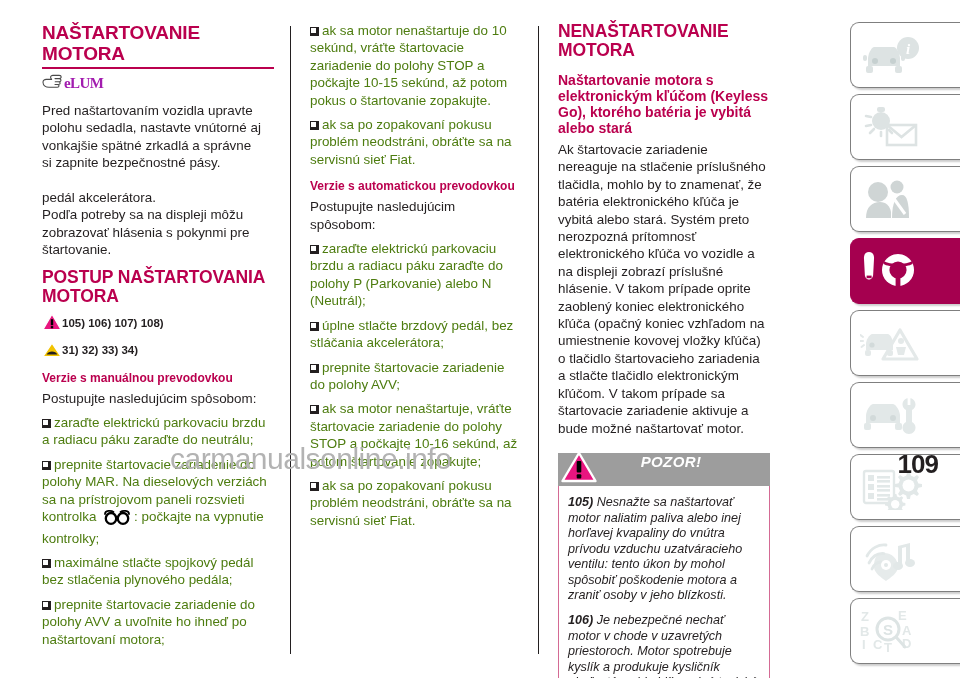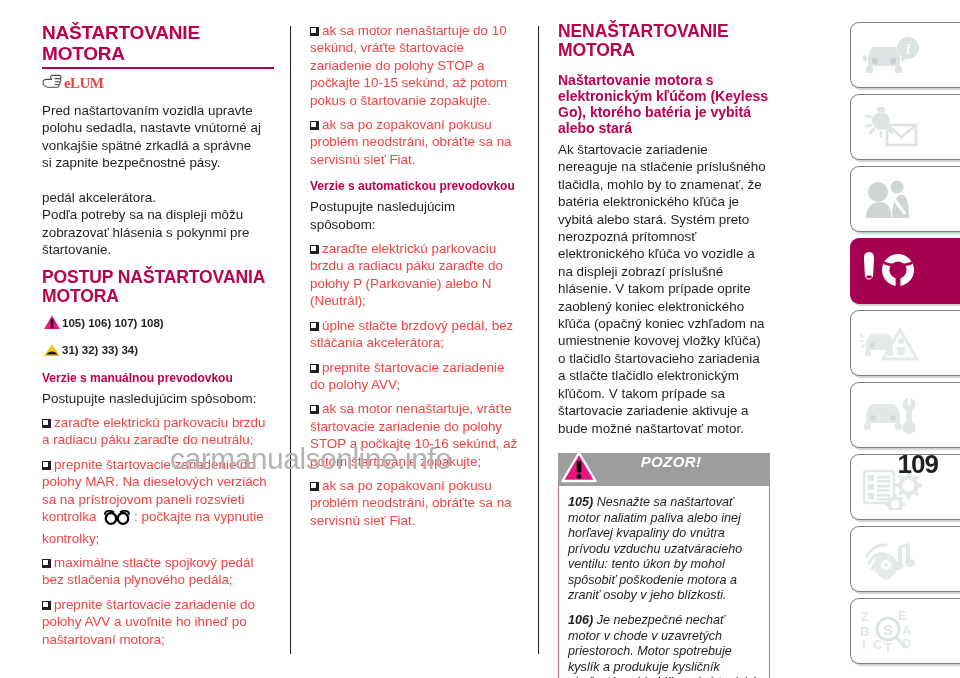--- a/index.html
+++ b/index.html
@@ -77,21 +77,21 @@
   p.body {
     font-size: 13.4px;
     line-height: 17.4px;
     color: #231f20;
     margin-bottom: 0px;
   }
   p.para { margin-bottom: 9px; }
   .bullet {
     font-size: 13.4px;
     line-height: 17.4px;
-    color: #ef4444;
+    color: #4d7c0f;
     margin-top: 7px;
     text-indent: 0;
   }
   .sq {
     display: inline-block;
     position: relative;
     top: 1px;
     margin-right: 3px;
     width: 9px; height: 9px;
     border: 1.6px solid #231f20;
@@ -104,21 +104,21 @@
     display: flex;
     align-items: center;
     gap: 2px;
     margin: 4px 0 9px 0;
     height: 19px;
   }
   .elum {
     font-family: "Liberation Serif", serif;
     font-weight: bold;
     font-size: 15px;
-    color: #ef4444;
+    color: #a21caf;
     letter-spacing: -0.6px;
   }
 
   
   .ref-row {
     display: flex;
     align-items: center;
     margin: 7px 0;
     font-size: 11.5px;
     font-weight: bold;

